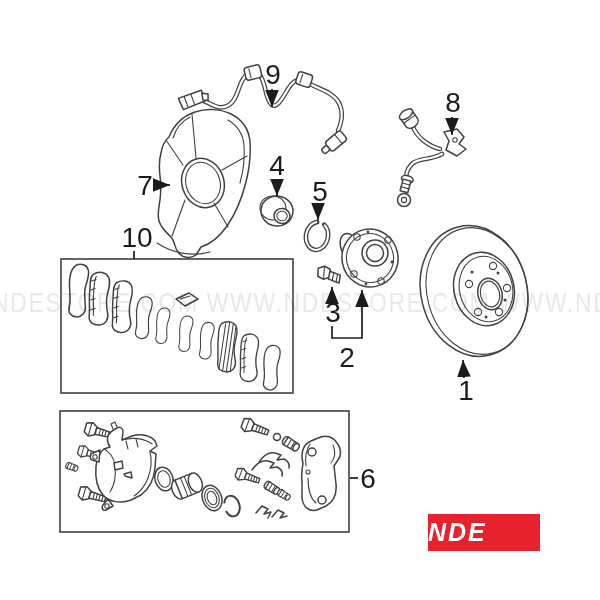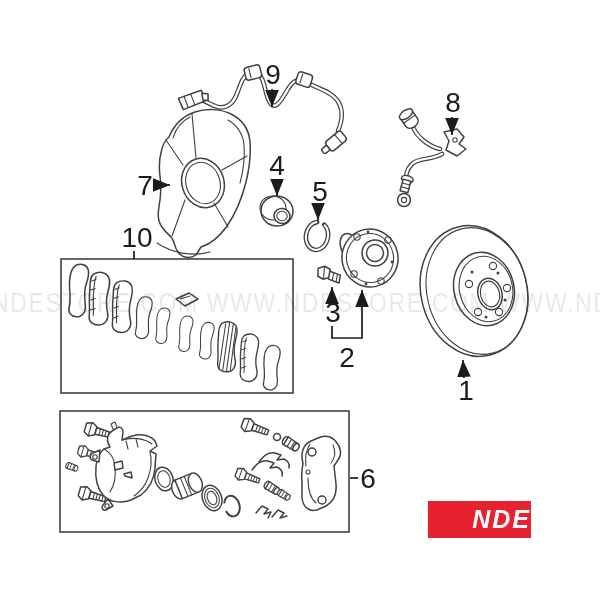--- a/index.html
+++ b/index.html
@@ -14,22 +14,22 @@
   .tubein{fill:none;stroke:#ffffff;stroke-width:2.2;stroke-linecap:round;}
   .num{font-family:"Liberation Sans",sans-serif;font-size:28px;fill:var(--label,#1c1c1c);text-anchor:middle;}
   .callout-line{fill:none;stroke:var(--label,#1c1c1c);stroke-width:1.7;}
   .box{fill:#ffffff;stroke:var(--line,#414141);stroke-width:1.6;}
   
   .watermark{position:absolute;top:287px;left:-8px;white-space:nowrap;
     font-size:28px;letter-spacing:2px;color:#e9e9e9;font-weight:400;
     transform:scaleX(0.82);transform-origin:left center;mix-blend-mode:multiply;
     pointer-events:none;z-index:5;}
   
-  .nde-logo{position:absolute;left:428px;top:501px;width:103px;height:37px;
-    display:flex;align-items:center;justify-content:flex-end;z-index:6;}
+  .nde-logo{position:absolute;left:428px;top:514px;width:112px;height:37px;
+    display:flex;align-items:center;justify-content:flex-start;z-index:6;}
   .nde-logo span{font-style:italic;font-weight:700;font-size:25px;letter-spacing:2px;}
 </style>
 </head>
 <body>
 
 <div id="stage">
 
 <svg width="600" height="600" viewBox="0 0 600 600">
   <defs>
     <marker id="ah" viewBox="0 0 10 8" refX="10" refY="4" markerWidth="10" markerHeight="8" orient="auto">

